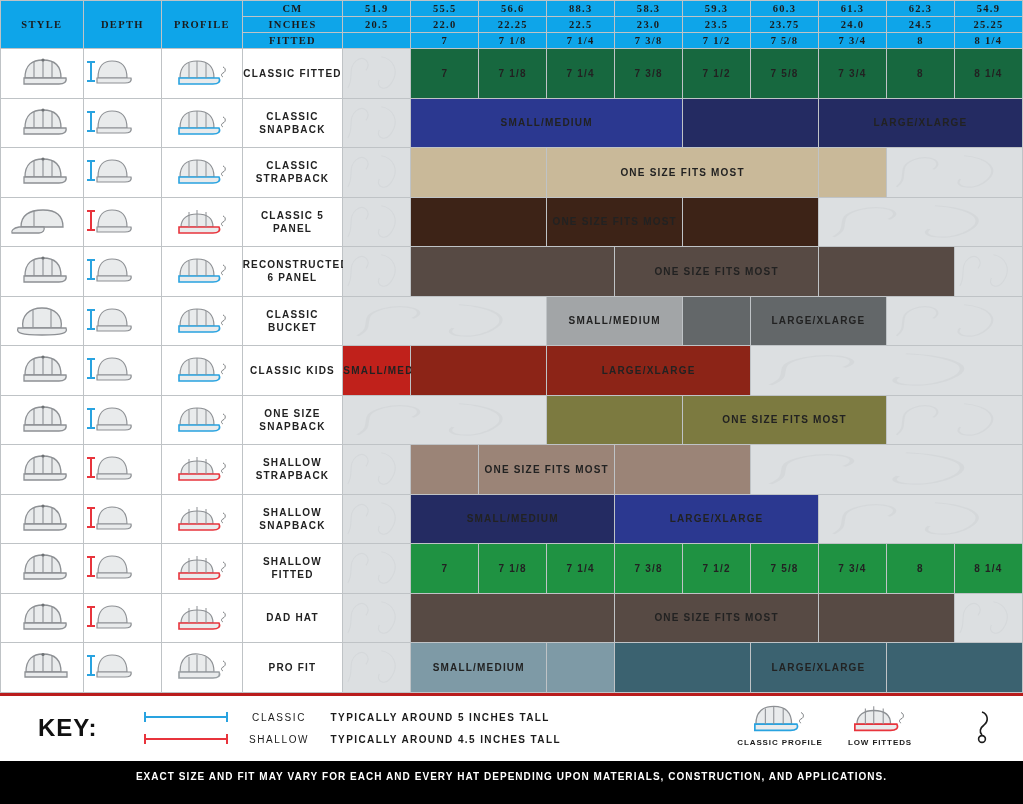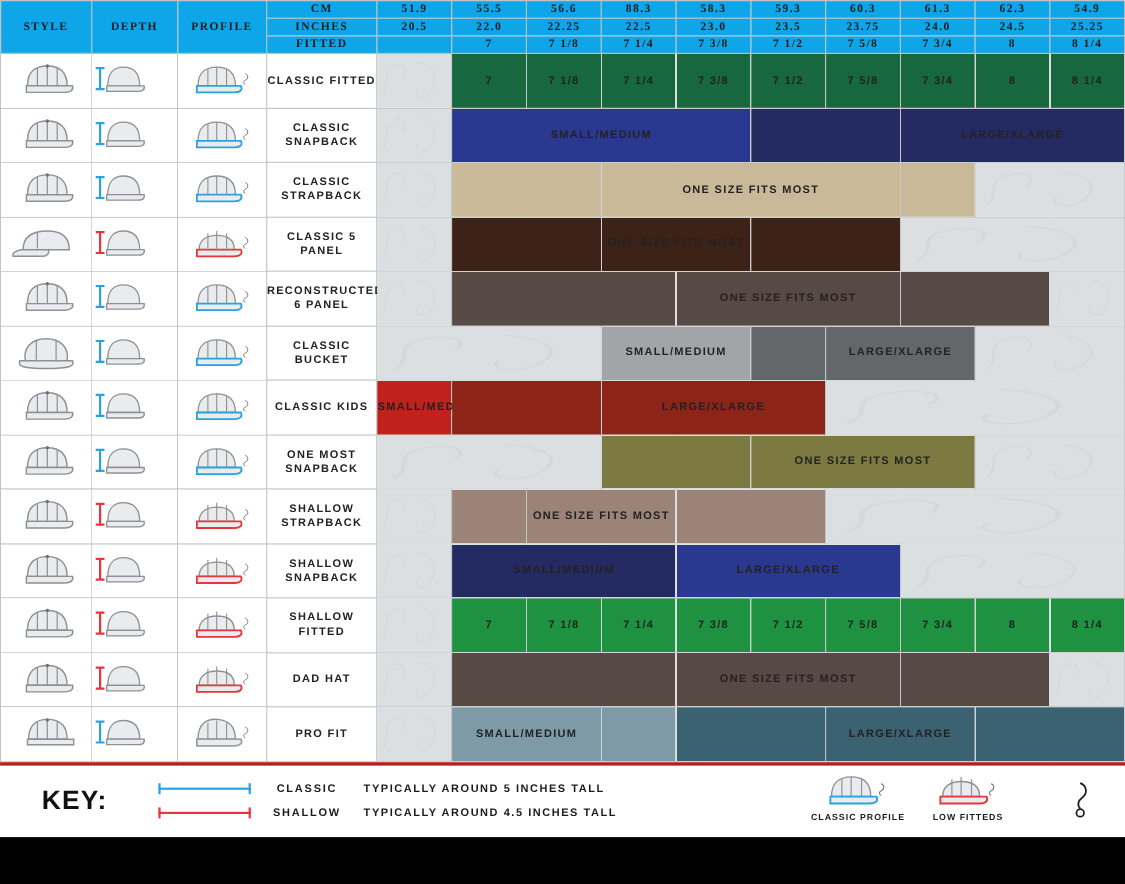--- a/index.html
+++ b/index.html
@@ -116,21 +116,21 @@
     justify-content: center;
     gap: 11px;
   }
   .key-line-row { display: flex; align-items: center; }
   .rule { width: 84px; height: 10px; position: relative; }
   .rule .bar { position: absolute; left: 0; right: 0; top: 4px; height: 2px; }
   .rule .cap { position: absolute; top: 0; width: 2px; height: 10px; }
   .rule .cap.l { left: 0; } .rule .cap.r { right: 0; }
   .key-word {
     width: 103px; text-align: center;
-    font-size: 10px; font-weight: bold; letter-spacing: 1.6px; color: #1b1b1b;
+    font-size: 10px; font-weight: normal; letter-spacing: 1.6px; color: #1b1b1b;
   }
   .key-desc {
     font-size: 10px; font-weight: bold; letter-spacing: 1.4px; color: #1b1b1b;
   }
   .profiles {
     position: absolute; right: 100px; top: 4px;
     display: flex; gap: 14px; align-items: flex-end;
   }
   .profile-item { width: 86px; text-align: center; }
   .profile-item .plabel {
@@ -523,21 +523,21 @@
   </svg>
           </td>
           <td class="icon-cell">
             <svg width="70" height="36" viewBox="0 0 70 36">
     <path d="M18 23 C18 11 25 6 35 6 C46 6 52 11 52 23 Z" stroke="#8d9094" stroke-width="1.2" fill="#e9ebec"></path>
     <path d="M17 23 L57 23 C59 27 56 29 51 29 L17 29 Z" stroke="#29a3e0" stroke-width="1.6" fill="#e9ebec"></path>
     <path d="M35 6 L35 23 M27 8 L27 23 M44 8 L44 23" stroke="#8d9094" stroke-width="1" fill="none"></path>
     <path d="M61 12 C64 13 64 17 61 18 C59 19 59 21 61 22" stroke="#6e7275" stroke-width=".9" fill="none"></path>
   </svg>
           </td>
-          <td class="name-cell">ONE MOST SNAPBACK</td>
+          <td class="name-cell">ONE SIZE SNAPBACK</td>
           <td class="size-cell empty" colspan="3" style="background: rgb(220, 223, 225);">
             <svg class="pattern" width="100%" height="100%" viewBox="0 0 70 50" preserveAspectRatio="none">
     <path d="M5 40 C12 30 4 20 14 12 C22 6 30 14 24 22" stroke="#c6cacd" stroke-width="1.2" fill="none"></path>
     <path d="M40 8 C52 10 60 22 50 36 C44 44 34 40 38 32" stroke="#c6cacd" stroke-width="1.2" fill="none"></path>
   </svg>
           </td>
           <td class="size-cell" colspan="2" style="background: rgb(124, 122, 64);"></td>
           <td class="size-cell" colspan="3" style="background: rgb(124, 122, 64);">ONE SIZE FITS MOST</td>
           <td class="size-cell empty" colspan="2" style="background: rgb(220, 223, 225);">
             <svg class="pattern" width="100%" height="100%" viewBox="0 0 70 50" preserveAspectRatio="none">
@@ -805,15 +805,16 @@
       </div>
     <div class="hook-mark">
       <svg width="22" height="34" viewBox="0 0 22 34">
         <path d="M11 2 C17 4 18 11 13 15 C9 18 8 22 11 25" fill="none" stroke="#1b1b1b" stroke-width="1.6"></path>
         <circle cx="11" cy="29" r="3.4" fill="none" stroke="#1b1b1b" stroke-width="1.6"></circle>
       </svg>
     </div>
   </div>
 
   <div class="disclaimer">
+    <div>EXACT SIZE AND FIT MAY VARY FOR EACH AND EVERY HAT DEPENDING UPON MATERIALS, CONSTRUCTION, AND APPLICATIONS.</div>
   </div>
 
 </div>
 
 </body></html>

